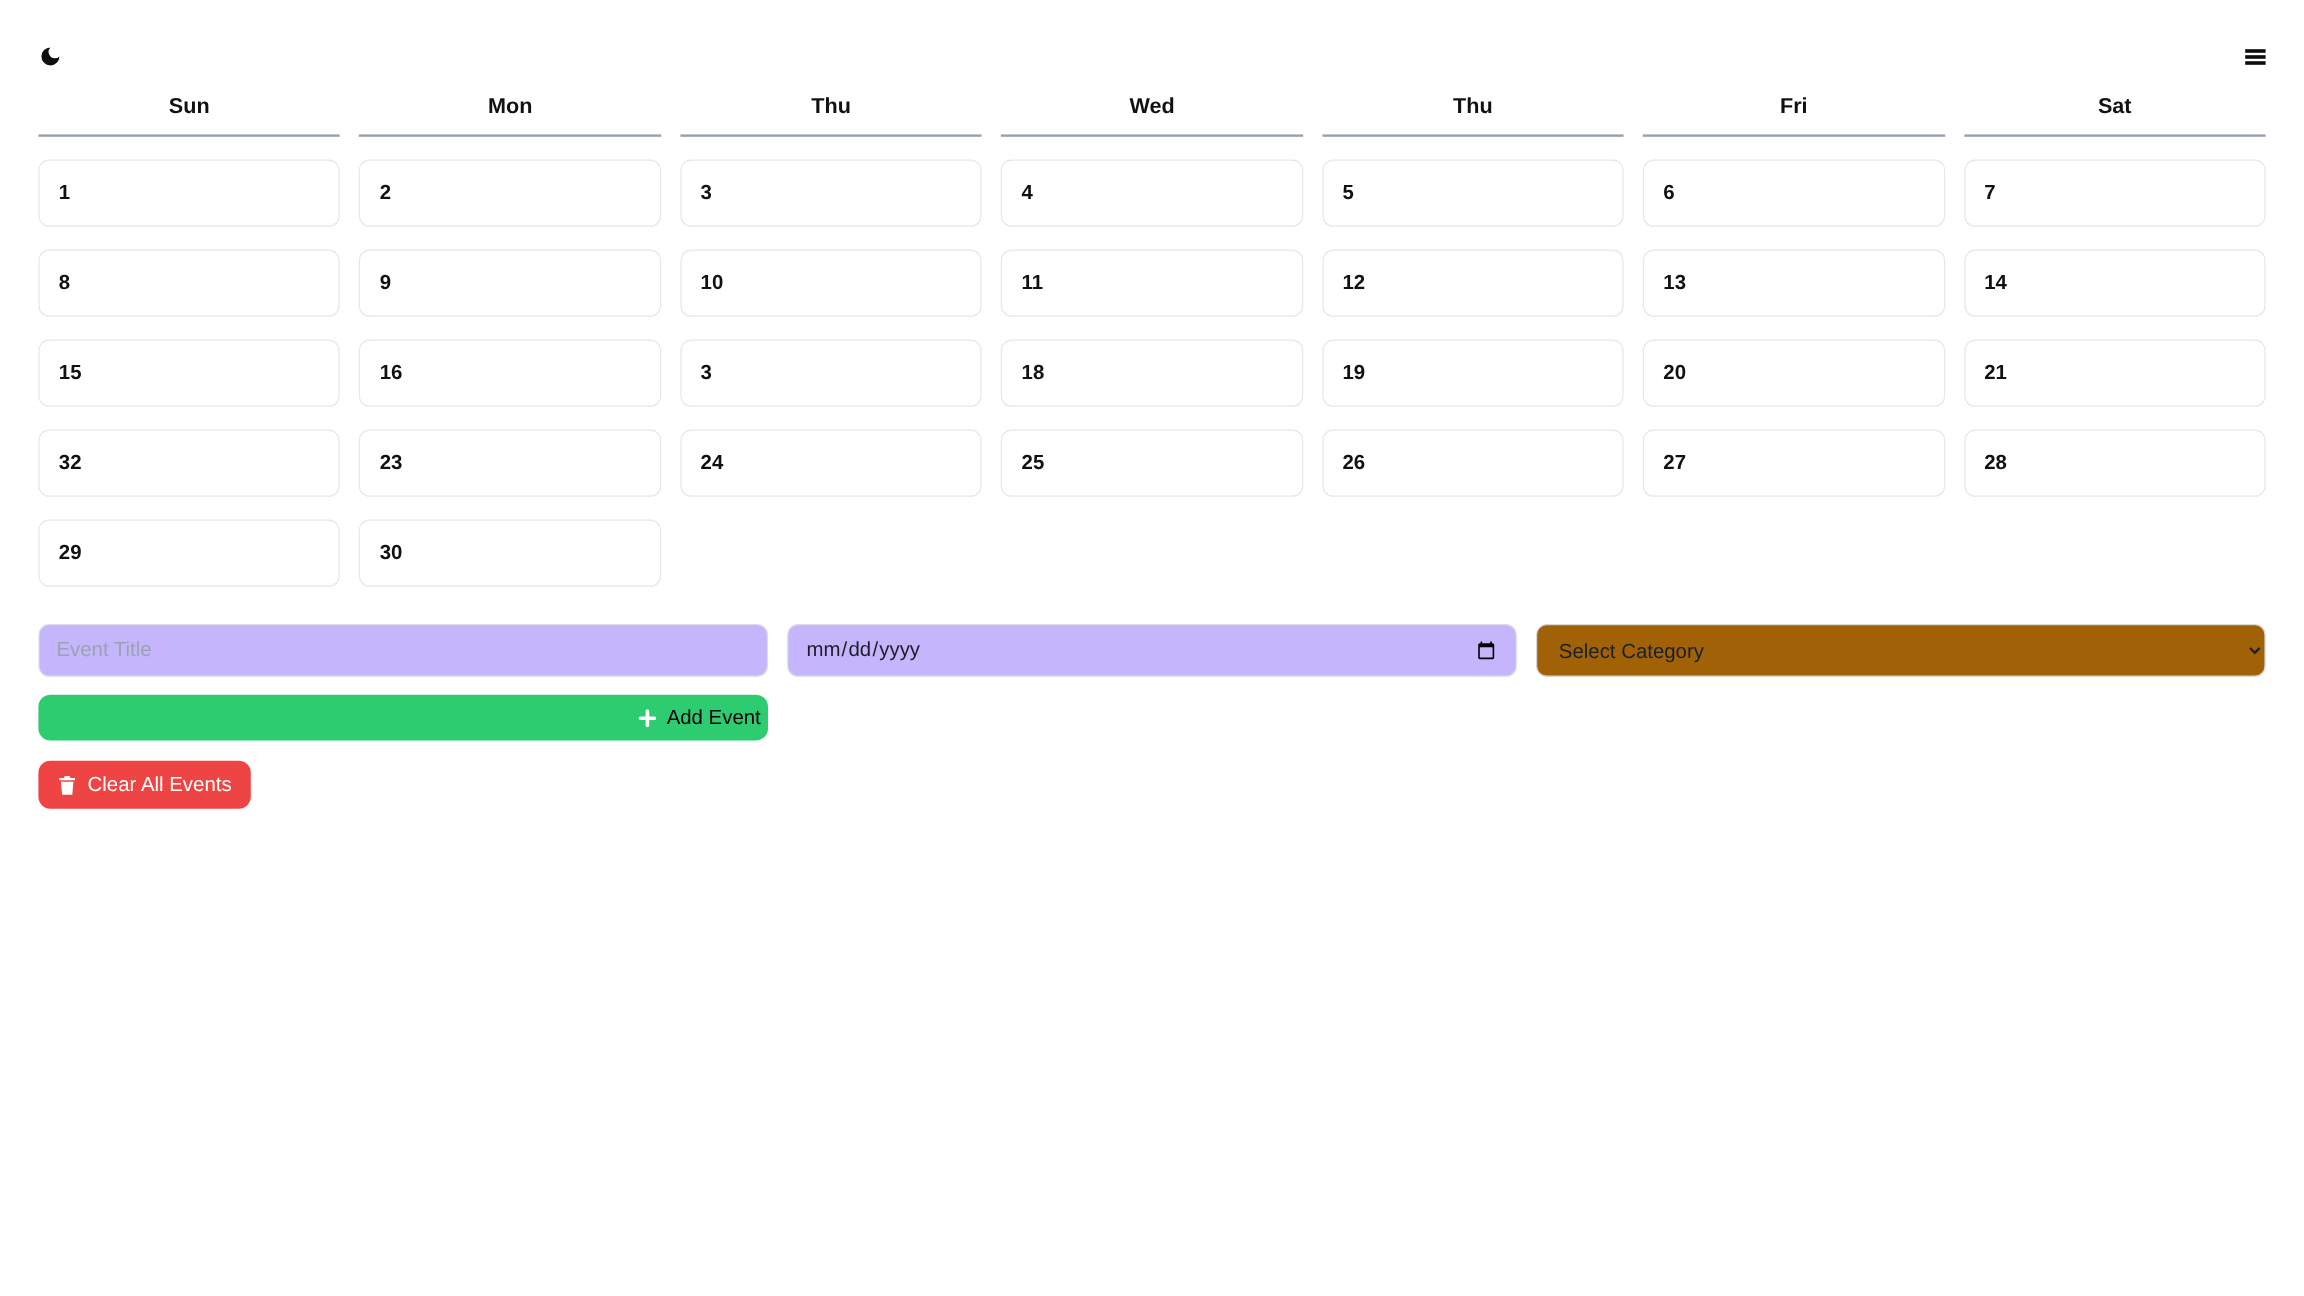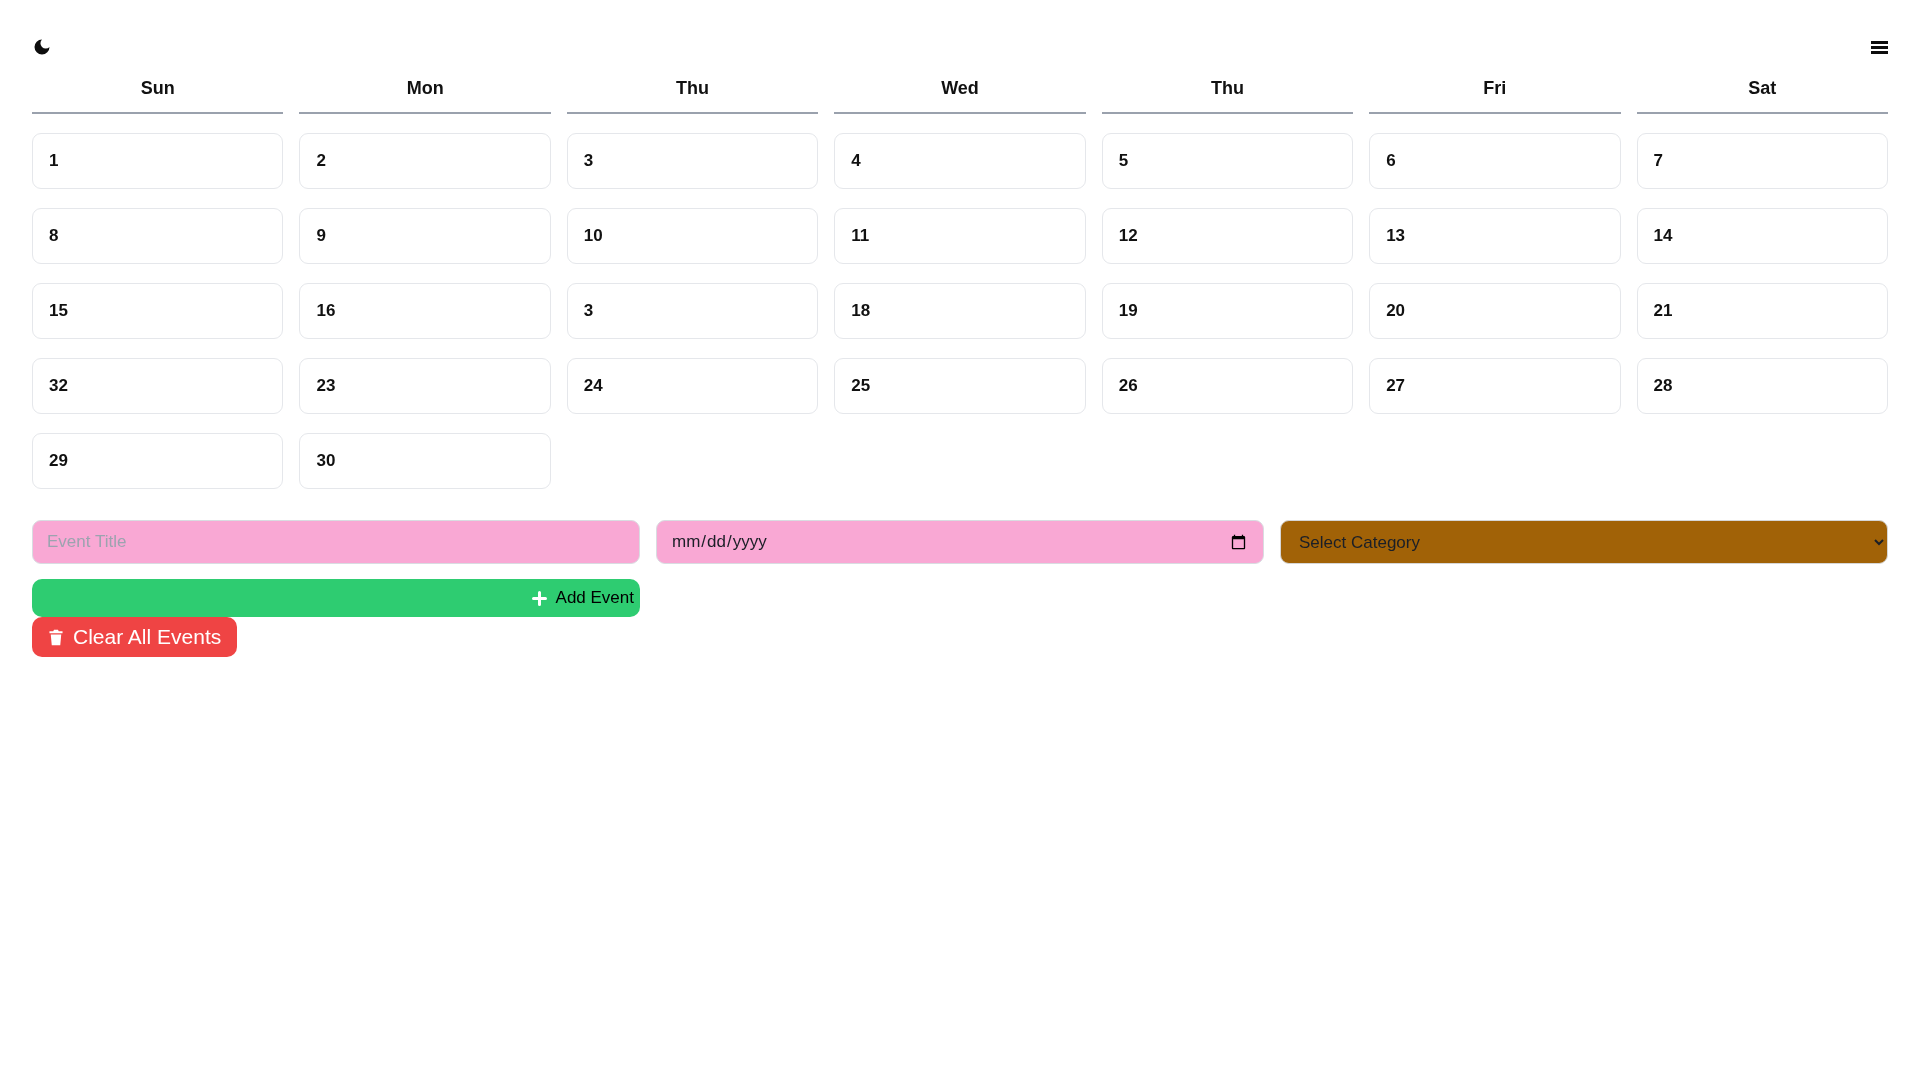--- a/index.html
+++ b/index.html
@@ -90,21 +90,21 @@
   }
   .text-input, .date-input, .category-select {
     width: 100%;
     height: 44px;
     border: 1px solid var(--input-border);
     border-radius: 9px;
     padding: 0 14px;
     font-size: 17px;
     font-family: inherit;
     color: #1b1f27;
-    background: #f9a8d4;
+    background: #c4b5fd;
     outline: none;
   }
   .text-input::placeholder { color: var(--placeholder-color); }
   .date-input { color: #1b1f27; }
   .category-select {
     background: #a16207;
     border-color: #d6d6d6;
     appearance: auto;
   }
   .add-btn {
@@ -116,26 +116,27 @@
     border-radius: 10px;
     font-size: 17px;
     font-family: inherit;
     display: flex;
     align-items: center;
     justify-content: flex-end;
     gap: 9px;
     cursor: pointer;
   }
   .clear-btn {
+    margin-top: 17px;
     height: 40px;
     background: var(--clear-button-bg);
     color: #ffffff;
     border: none;
     border-radius: 10px;
-    font-size: 21px;
+    font-size: 17px;
     font-family: inherit;
     display: inline-flex;
     align-items: center;
     gap: 9px;
     padding: 0 16px;
     cursor: pointer;
   }
 </style>
 </head>
 <body>

